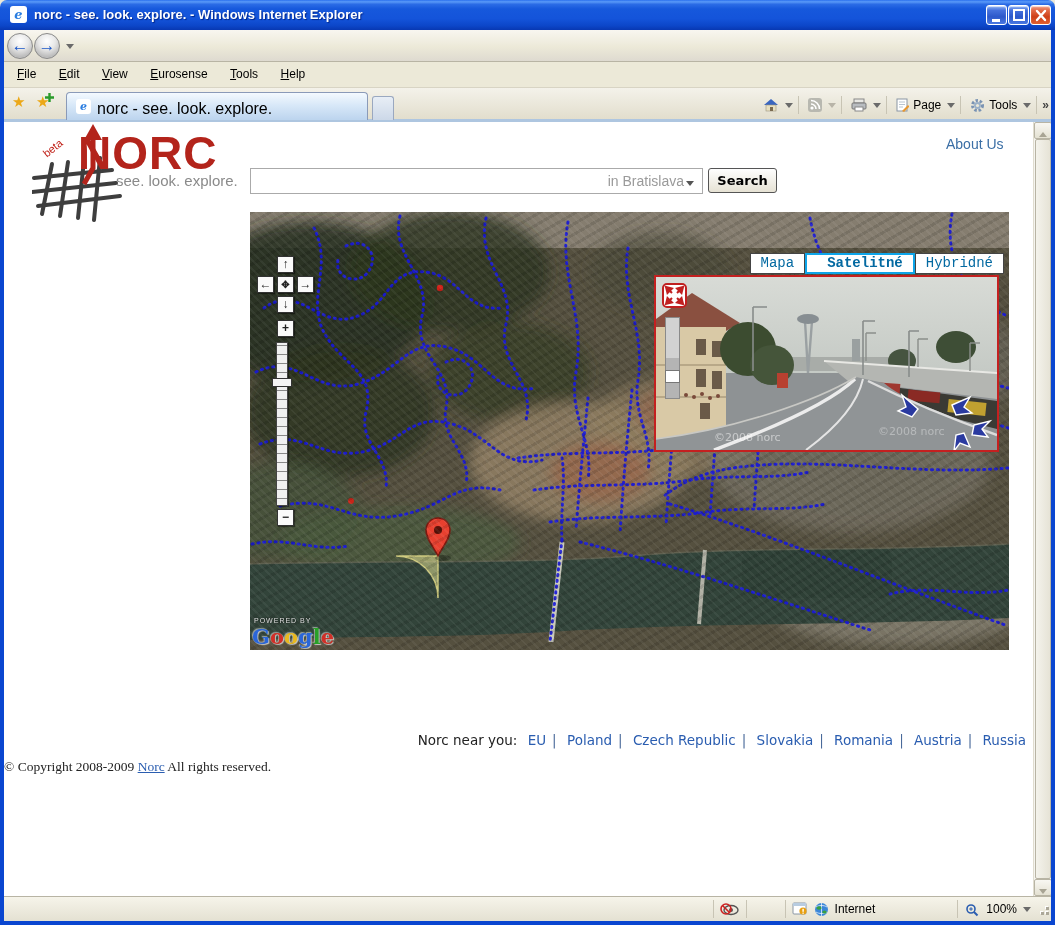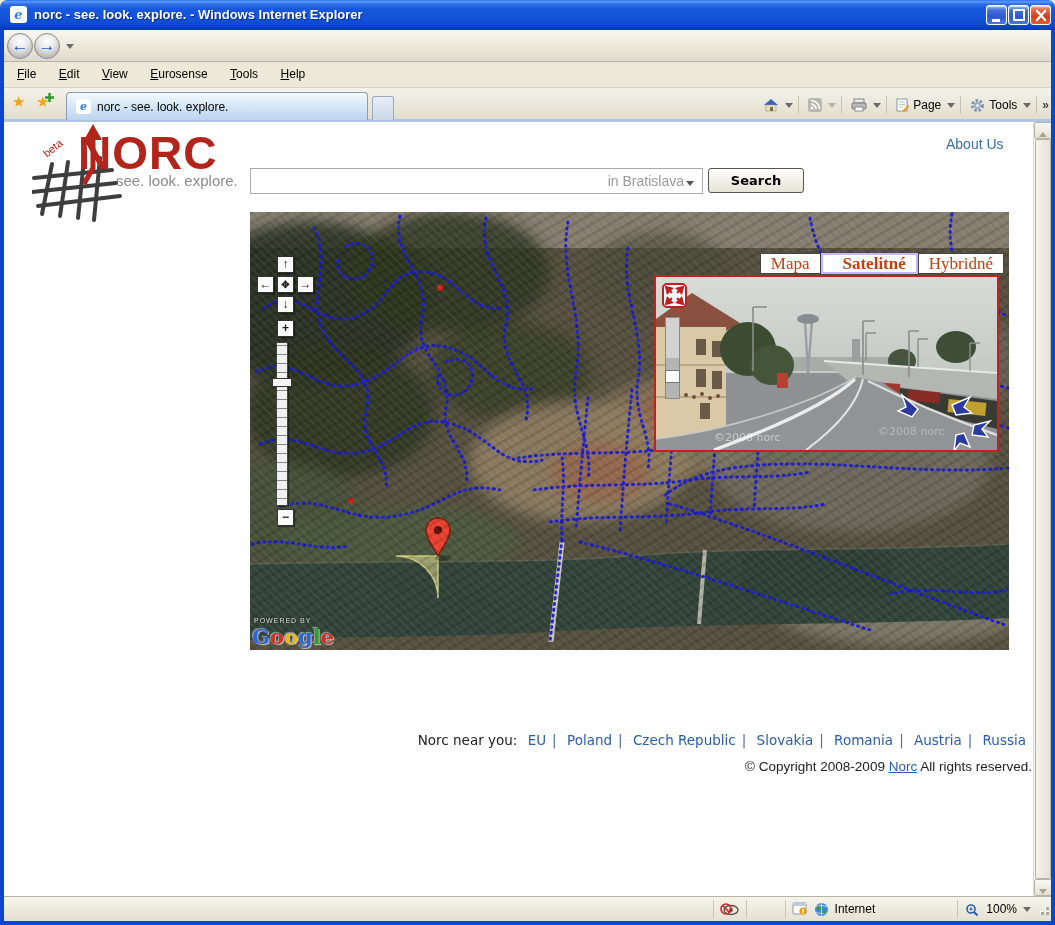--- a/index.html
+++ b/index.html
@@ -43,21 +43,21 @@
   
   .menubar{left:0;top:62px;width:1055px;height:26px;background:#ece9d8;border-bottom:1px solid #d8d4c4;padding-left:8px;}
   .menu-item{display:inline-block;padding:0 9px;font-size:12px;line-height:25px;color:#000;cursor:default;}
   .menu-item::first-letter{text-decoration:underline;}
 
   
   .tabbar{left:0;top:88px;width:1055px;height:34px;background:linear-gradient(180deg,#f4f2ea 0%,#e2decd 100%);border-bottom:3px solid #aec6e0;height:34px;}
   .tab{position:absolute;left:66px;top:4px;width:302px;height:28px;border:1px solid #8a9ab8;border-bottom:none;border-radius:4px 4px 0 0;
     background:linear-gradient(180deg,#f4faff 0%,#d8e8f8 45%,#bcd4ee 100%);}
   .tab .tab-ico{position:absolute;left:9px;top:6px;width:15px;height:15px;background:#fff;border-radius:3px;text-align:center;font-size:12px;line-height:15px;}
-  .tab .tab-label{position:absolute;left:30px;top:7px;font-size:12px;color:#000;white-space:nowrap;}
+  .tab .tab-label{position:absolute;left:30px;top:7px;font-size:16px;color:#000;white-space:nowrap;}
   .tabstub{position:absolute;left:372px;top:8px;width:22px;height:24px;border:1px solid #9aa8c0;border-bottom:none;border-radius:3px 3px 0 0;
     background:linear-gradient(180deg,#e8eef6,#ccd8e8);}
   .cmdbar{position:absolute;right:6px;top:4px;height:26px;display:flex;align-items:center;gap:2px;font-size:12px;color:#000;}
   .cmdbtn{display:flex;align-items:center;gap:4px;padding:3px 4px;border-radius:2px;}
   .cmd-sep{width:1px;height:18px;background:#c8c4b4;margin:0 3px;}
   .star{color:#eca818;font-size:15px;}
 
   
   .content{left:4px;top:122px;width:1047px;height:774px;background:#fff;}
   .scrollbar{position:absolute;right:0;top:0;width:18px;height:774px;background:#f6f5f0;border-left:1px solid #e0ddd0;}
@@ -70,31 +70,31 @@
   .logo{position:absolute;left:28px;top:6px;width:210px;height:90px;}
   .logo .beta{position:absolute;left:10px;top:14px;color:#c02018;font-size:11px;transform:rotate(-38deg);}
   .logo .norc{position:absolute;left:46px;top:0px;font-size:46px;font-weight:bold;color:#b3241b;letter-spacing:1px;line-height:1.1;}
   .logo .tagline{position:absolute;left:84px;top:44px;font-size:15px;color:#8a8a8a;white-space:nowrap;}
 
   .search-wrap{position:absolute;left:246px;top:46px;width:453px;height:26px;border:1px solid #aaa;background:#fff;}
   .search-wrap input{border:none;outline:none;position:absolute;left:8px;top:3px;width:320px;font-size:15px;color:#555;font-family:"DejaVu Sans",sans-serif;background:transparent;}
   .search-wrap input::placeholder{color:#9a9a9a;opacity:1;}
   .scope{position:absolute;right:8px;top:4px;font-size:14px;color:#9a9a9a;}
   .scope .tri-down{border-top-color:#555;margin-left:2px;}
-  .search-btn{position:absolute;left:704px;top:46px;width:96px;height:25px;border:1px solid #555;border-radius:3px;
+  .search-btn{position:absolute;left:704px;top:46px;width:69px;height:25px;border:1px solid #555;border-radius:3px;
     background:linear-gradient(180deg,#fefefe,#e6e2d4);font-weight:bold;font-size:13px;font-family:"DejaVu Sans",sans-serif;}
 
   
   .map{position:absolute;left:246px;top:90px;width:759px;height:438px;overflow:hidden;background:#55503f;}
   .map-noise{position:absolute;left:0;top:0;width:759px;height:438px;
     background-image:repeating-linear-gradient(45deg,rgba(255,255,255,.05) 0 2px,transparent 2px 6px),
       repeating-linear-gradient(-30deg,rgba(0,0,0,.10) 0 3px,transparent 3px 9px);}
   .maptype{position:absolute;top:41px;right:5px;display:flex;}
-  .mt-btn{height:21px;padding:0 10px;background:#fff;border:1px solid #444;font-size:17px;line-height:19px;color:#c2410c;font-family:Liberation Serif, serif;}
-  .mt-btn.sel{font-weight:bold;border:2px solid #c4b5fd;line-height:17px;padding-left:20px;}
+  .mt-btn{height:21px;padding:0 10px;background:#fff;border:1px solid #444;font-size:14px;line-height:19px;color:#0369a1;font-family:Liberation Mono, monospace;}
+  .mt-btn.sel{font-weight:bold;border:2px solid #0ea5e9;line-height:17px;padding-left:20px;}
   .pan{position:absolute;width:17px;height:17px;background:#fafafa;border:1px solid #333;color:#222;
     text-align:center;line-height:15px;font-size:12px;font-weight:bold;box-shadow:1px 1px 1px rgba(0,0,0,.4);}
   .zoomtrack{position:absolute;left:26px;top:130px;width:12px;height:164px;
     background:repeating-linear-gradient(180deg,#f0f0f0 0 2px,#888 2px 3px,#f0f0f0 3px 9px);border:1px solid #444;box-shadow:1px 1px 1px rgba(0,0,0,.4);}
   .zoomhandle{position:absolute;left:22px;top:166px;width:20px;height:9px;background:#f4f4f4;border:1px solid #333;}
   .attr{position:absolute;right:5px;bottom:5px;color:#fff;font-size:11px;font-family:"DejaVu Sans",sans-serif;
     text-shadow:1px 1px 1px #000,0 0 2px #000;white-space:nowrap;}
   .poweredby{position:absolute;left:4px;bottom:26px;color:rgba(255,255,255,.85);font-size:7px;letter-spacing:1px;text-shadow:0 0 2px #000;}
   .glogo{position:absolute;left:2px;bottom:1px;font-size:21px;font-weight:bold;font-family:"DejaVu Serif",serif;
     text-shadow:1px 1px 1px rgba(255,255,255,.7),-1px -1px 1px rgba(255,255,255,.5);}
@@ -103,21 +103,21 @@
   .inset{position:absolute;left:404px;top:63px;width:345px;height:177px;border:2px solid #c42020;background:#cfd2cd;}
   .sv-close{position:absolute;left:6px;top:6px;width:25px;height:25px;background:#fff;border:2px solid #c02020;border-radius:5px;}
   .sv-slider{position:absolute;left:9px;top:40px;width:15px;height:82px;background:#b4b4b4;border:1px solid #8a8a8a;}
   .sv-slider .seg{position:absolute;left:0;top:0;width:13px;height:40px;background:#d2d2d2;}
   .sv-slider .hnd{position:absolute;left:-1px;top:52px;width:15px;height:13px;background:#fff;border:1px solid #777;}
 
   
   .footer1{position:absolute;left:0;top:610px;width:1028px;text-align:right;font-size:13.5px;color:#222;font-family:"DejaVu Sans",sans-serif;}
   .footer1 a{color:#2a5db0;text-decoration:none;margin:0 6px;cursor:pointer;}
   .footer1 .sep{color:#4a6a9a;}
-  .footer2{position:absolute;left:0;top:637px;width:1028px;text-align:right;font-size:13.5px;color:#222;font-family:Liberation Sans, sans-serif;}
+  .footer2{position:absolute;left:0;top:637px;width:1028px;text-align:left;font-size:13.5px;color:#222;font-family:Liberation Serif, serif;}
   .footer2 a{color:#2a5db0;text-decoration:underline;cursor:pointer;}
 
   
   .statusbar{left:0;top:896px;width:1055px;height:25px;background:linear-gradient(180deg,#f6f4ea,#e4e1d2);border-top:1px solid #b8b4a4;}
   .status-right{position:absolute;right:6px;top:0;height:24px;display:flex;align-items:center;gap:6px;font-size:12px;color:#000;}
   .st-sep{width:1px;height:18px;background:#c8c4b4;}
   .grip{width:12px;height:12px;position:relative;}
   .grip i{position:absolute;width:3px;height:3px;background:#aca899;box-shadow:-1px -1px 0 #fff;}
 </style>
 </head>

